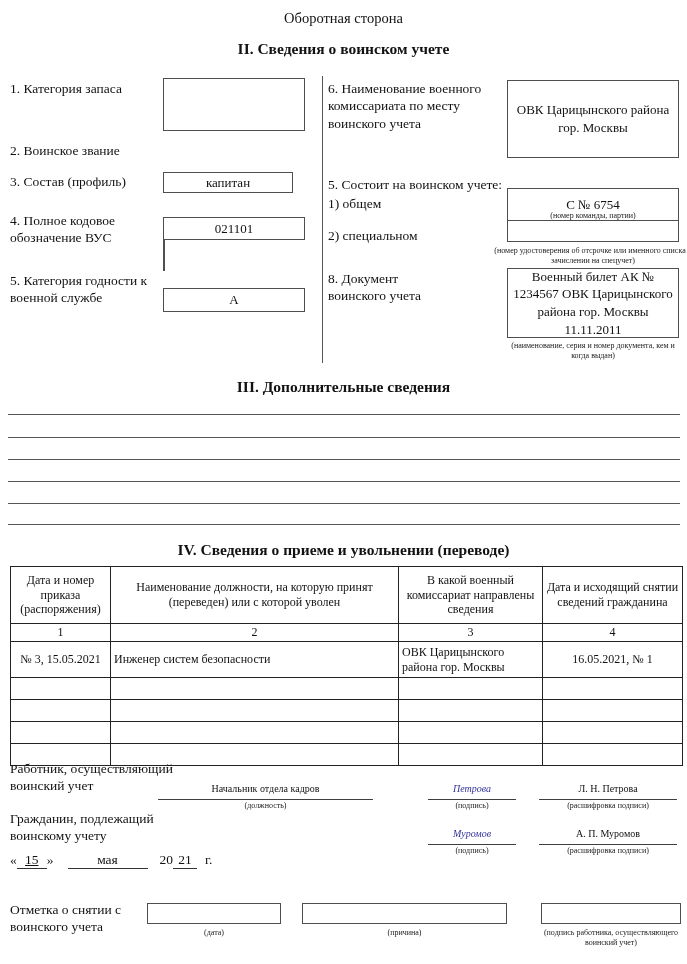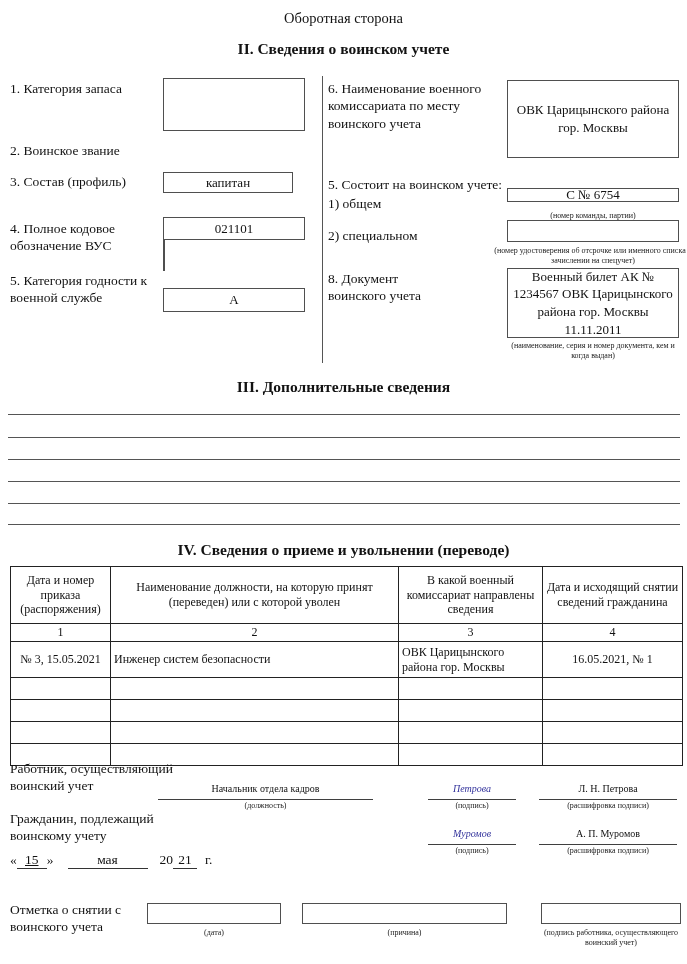--- a/index.html
+++ b/index.html
@@ -40,36 +40,36 @@
   <div class="h" style="top:40px;">II. Сведения о воинском учете</div>
 
   <div class="lbl" style="left:10px; top:80px; width:150px;">1. Категория запаса</div>
   <div class="box" style="left:163px; top:78px; width:142px; height:53px;"></div>
 
   <div class="lbl" style="left:10px; top:142px; width:150px;">2. Воинское звание</div>
   <div class="box" style="left:163px; top:144px; width:130px; height:21px;margin-top:28px;">капитан</div>
 
   <div class="lbl" style="left:10px; top:173px; width:150px;">3. Состав (профиль)</div>
 
-  <div class="lbl" style="left:10px; top:220px; width:150px;">4. Полное кодовое обозначение ВУС</div>
+  <div class="lbl" style="left:10px; top:212px; width:150px;">4. Полное кодовое обозначение ВУС</div>
   <div class="box" style="left:163px; top:217px; width:142px; height:23px;">021101</div>
   <div class="vext" style="left:163px; top:240px; height:31px;"></div>
 
   <div class="lbl" style="left:10px; top:272px; width:155px;">5. Категория годности к военной службе</div>
   <div class="box" style="left:163px; top:288px; width:142px; height:24px;">А</div>
 
   <div class="vdiv" style="left:322px; top:76px; height:287px;"></div>
 
   <div class="lbl" style="left:328px; top:80px; width:172px;">6. Наименование военного комиссариата по месту воинского учета</div>
   <div class="box" style="left:507px; top:80px; width:172px; height:78px;">ОВК Царицынского района гор. Москвы</div>
 
   <div class="lbl" style="left:328px; top:176px; width:200px;">5. Состоит на воинском учете:</div>
 
   <div class="lbl" style="left:328px; top:195px; width:120px;">1) общем</div>
-  <div class="box" style="left:507px; top:188px; width:172px; height:14px;">С № 6754</div>
+  <div class="box" style="left:507px; top:188px; width:172px; height:33px;">С № 6754</div>
   <div class="cap" style="left:507px; top:211px; width:172px;">(номер команды, партии)</div>
 
   <div class="lbl" style="left:328px; top:227px; width:140px;">2) специальном</div>
   <div class="box" style="left:507px; top:220px; width:172px; height:22px;"></div>
   <div class="cap" style="left:493px; top:246px; width:200px;">(номер удостоверения об отсрочке или именного списка о зачислении на спецучет)</div>
 
   <div class="lbl" style="left:328px; top:270px; width:120px;">8. Документ воинского учета</div>
   <div class="box" style="left:507px; top:268px; width:172px; height:70px;">Военный билет АК № 1234567 ОВК Царицынского района гор. Москвы  11.11.2011</div>
   <div class="cap" style="left:507px; top:341px; width:172px;">(наименование, серия и номер документа, кем и когда выдан)</div>
 

